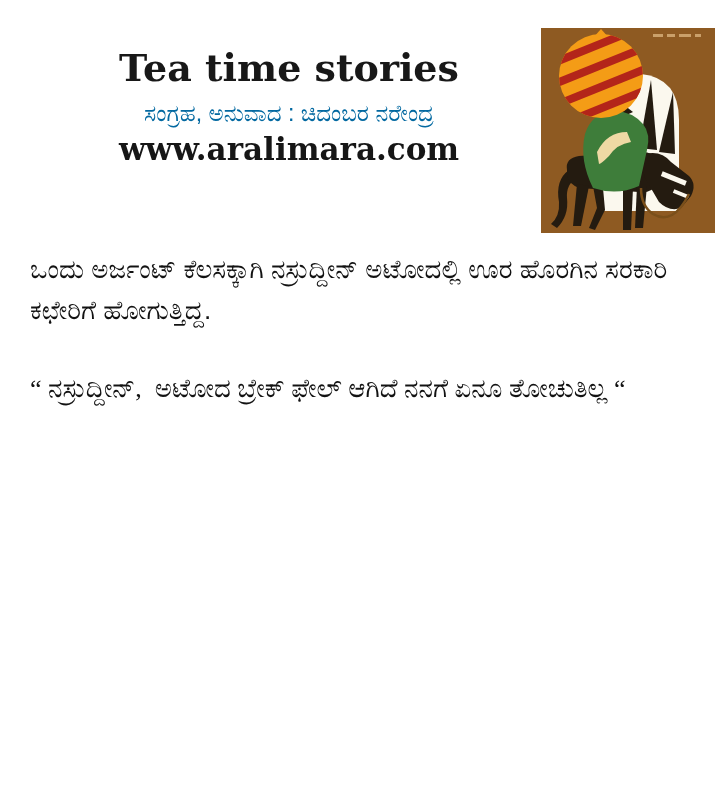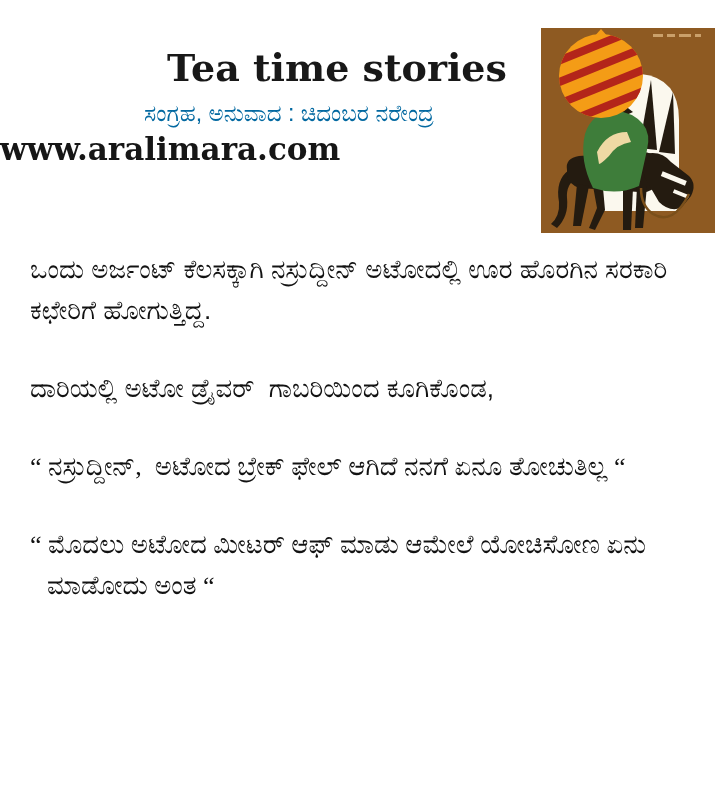--- a/index.html
+++ b/index.html
@@ -13,30 +13,30 @@
   }
   
   .title{
     position:absolute;top:46px;left:0;width:578px;
     text-align:center;
     font-family:"DejaVu Serif", serif;
     font-weight:700;
     font-size:38px;line-height:44px;
     color:#181818;
     margin:0;
-    padding-left:48px;
   }
   .subtitle{
     position:absolute;top:98px;left:0;width:578px;
     text-align:center;
     font-size:23px;line-height:30px;
     color:#0369a1;
   }
   .website{
     position:absolute;top:130px;left:0;width:578px;
+    text-align:center;
     font-family:"DejaVu Serif", serif;
     font-weight:700;
     font-size:31px;line-height:38px;
     color:#161616;
   }
   
   .illustration{
     position:absolute;top:28px;right:5px;
     width:174px;height:205px;
   }
@@ -131,18 +131,16 @@
             <line x1="0" y1="58" x2="120" y2="58"></line>
             <line x1="0" y1="78" x2="120" y2="78"></line>
           </g>
         </g>
       </g>
     </svg>
   </div>
 
   <main class="story">
     <p class="para">ಒಂದು ಅರ್ಜಂಟ್ ಕೆಲಸಕ್ಕಾಗಿ ನಸ್ರುದ್ದೀನ್ ಅಟೋದಲ್ಲಿ ಊರ ಹೊರಗಿನ ಸರಕಾರಿ ಕಛೇರಿಗೆ ಹೋಗುತ್ತಿದ್ದ.</p>
-    <p class="para">ದಾರಿಯಲ್ಲಿ ಅಟೋ ಡ್ರೈವರ್  ಗಾಬರಿಯಿಂದ ಕೂಗಿಕೊಂಡ,</p>
     <p class="para quote">“ ನಸ್ರುದ್ದೀನ್,  ಅಟೋದ ಬ್ರೇಕ್ ಫೇಲ್ ಆಗಿದೆ ನನಗೆ ಏನೂ ತೋಚುತಿಲ್ಲ “</p>
-    <p class="para quote">“ ಮೊದಲು ಅಟೋದ ಮೀಟರ್ ಆಫ್ ಮಾಡು ಆಮೇಲೆ ಯೋಚಿಸೋಣ ಏನು ಮಾಡೋದು ಅಂತ “</p>
   </main>
 
 </div>
 
 </body></html>

